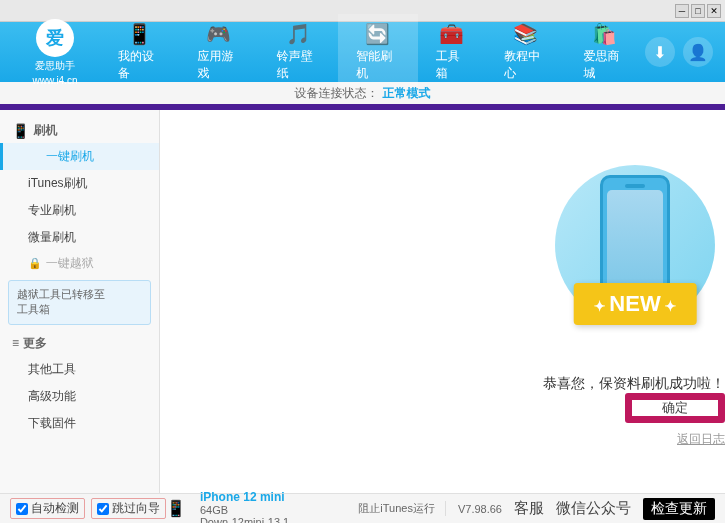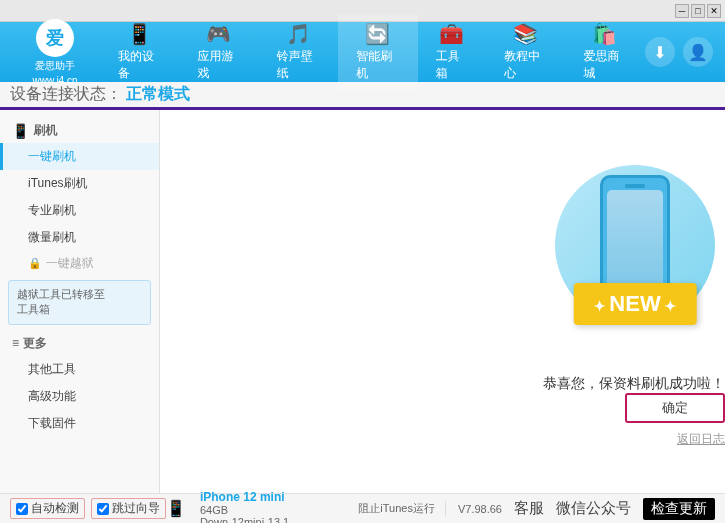--- a/index.html
+++ b/index.html
@@ -107,26 +107,27 @@
       justify-content: center;
       color: white;
       cursor: pointer;
       font-size: 16px;
     }
 
     
     .status-bar {
       height: 28px;
       background: #f5f5f5;
-      border-bottom: 3px solid #4c1d95;
+      border-bottom: 6px solid #4c1d95;
       display: flex;
       align-items: center;
       padding: 0 10px;
-      font-size: 16px;
+      font-size: 12px;
       color: #333;
+      justify-content: center;
     }
     .status-label { color: #666; }
     .status-value { color: #1aa8e8; font-weight: bold; margin-left: 4px; }
 
     
     .main-layout {
       display: flex;
       height: calc(523px - 22px - 60px - 28px - 30px);
     }
 
@@ -153,21 +154,21 @@
     .sidebar-item {
       padding: 5px 12px 5px 28px;
       color: #444;
       cursor: pointer;
       font-size: 12px;
     }
     .sidebar-item.active {
       color: #1aa8e8;
       background: #e8f4fc;
       border-left: 3px solid #1aa8e8;
-      padding-left: 25px;
+      padding-left: 43px;
     }
     .sidebar-locked {
       padding: 4px 12px 4px 28px;
       color: #aaa;
       font-size: 12px;
       display: flex;
       align-items: center;
     }
     .sidebar-locked-icon { margin-right: 4px; font-size: 11px; }
     .sidebar-notice {
@@ -292,21 +293,21 @@
 
     .success-title {
       font-size: 14px;
       color: #333;
     }
 
     .confirm-btn {
       width: 100px;
       height: 30px;
       background: white;
-      border: 2px solid #be185d;
+      border: 7px solid #be185d;
       border-radius: 3px;
       color: #444;
       cursor: pointer;
       font-size: 13px;
       display: flex;
       align-items: center;
       justify-content: center;
       margin-bottom: 8px;
     }
 

